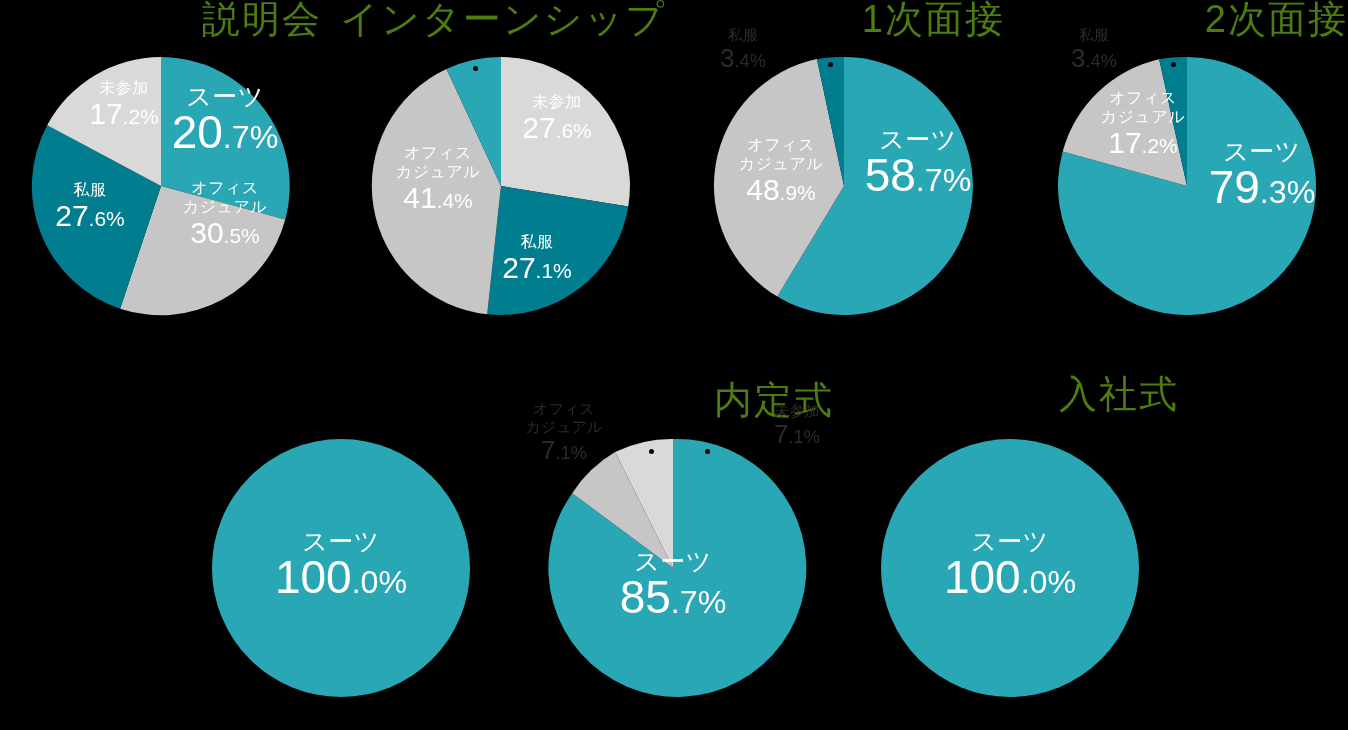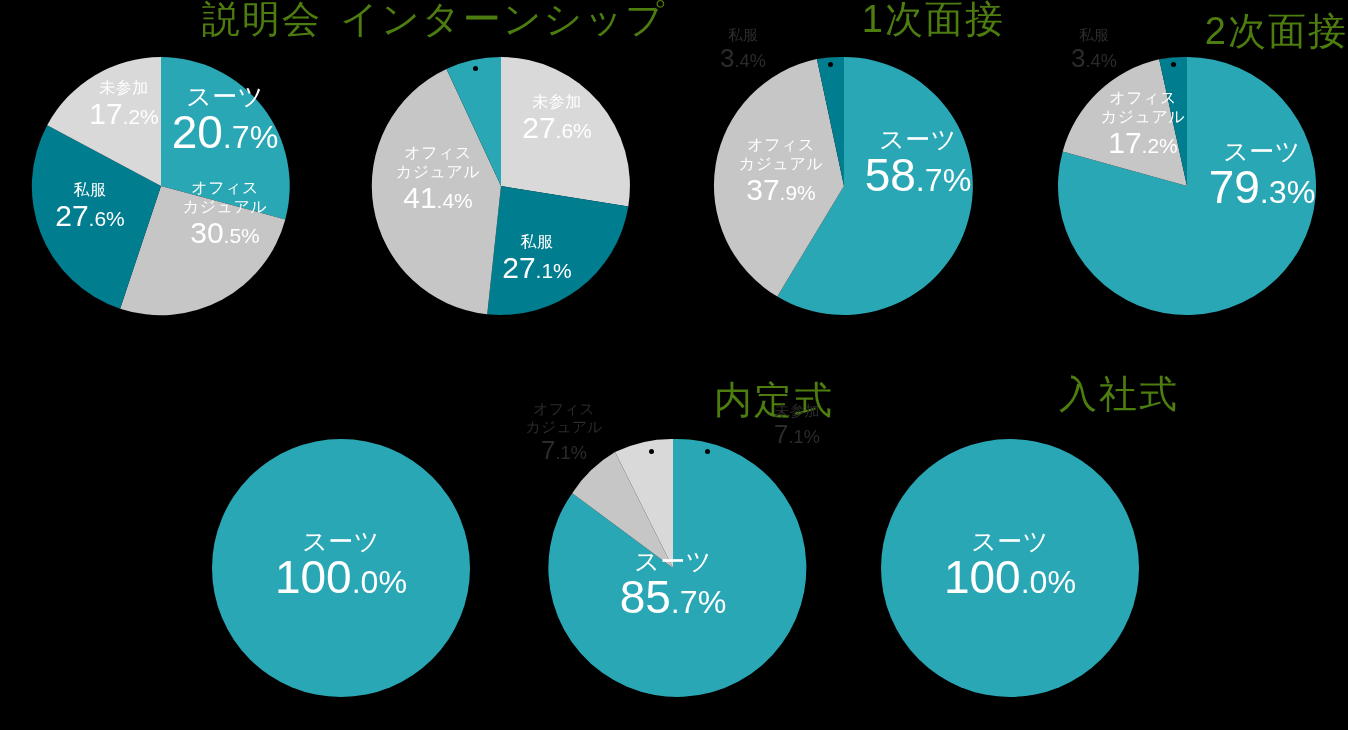--- a/index.html
+++ b/index.html
@@ -172,31 +172,31 @@
 
       <path d="M161,186 L133.9,59.1 A129,129 0 0,1 161,57 Z" fill="#007d8f"></path>
     </svg>
     <div class="slice-label pct-xl" style="left:160px; top:128px; width:150px;">
       <span class="cat">スーツ</span>
       <span class="pct"><span class="whole">58</span><span class="frac">.7%</span></span>
     </div>
     <div class="slice-label pct-md" style="left:33px; top:135px; width:130px;">
       <span class="cat">オフィス</span>
       <span class="cat">カジュアル</span>
-      <span class="pct"><span class="whole">37</span><span class="frac">.9%</span></span>
+      <span class="pct"><span class="whole">48</span><span class="frac">.9%</span></span>
     </div>
     <div class="outside-label" style="left:5px; top:26px; width:110px;">
       <span class="cat">私服</span>
       <span class="pct"><span class="whole">3</span><span class="frac">.4%</span></span>
     </div>
     <div class="leader-dot" style="left:145px; top:62px;"></div>
   </div>
 
   <div class="chart-cell" style="left:1026px; top:0px; width:322px; height:340px;">
-    <div class="chart-title" style="left:0px; top:2px; width:322px;margin-top:12px;">2次面接</div>
+    <div class="chart-title" style="left:0px; top:2px; width:322px;">2次面接</div>
     <svg class="pie-svg" width="322" height="340" viewBox="0 0 322 340">
 
       <path d="M161,186 L161,57 A129,129 0 1,1 36.7,151.5 Z" fill="#2aa7b5"></path>
 
       <path d="M161,186 L36.7,151.5 A129,129 0 0,1 133.2,59.3 Z" fill="#c6c6c6"></path>
 
       <path d="M161,186 L133.2,59.3 A129,129 0 0,1 161,57 Z" fill="#007d8f"></path>
     </svg>
     <div class="slice-label pct-xl" style="left:160px; top:140px; width:152px;">
       <span class="cat">スーツ</span>

